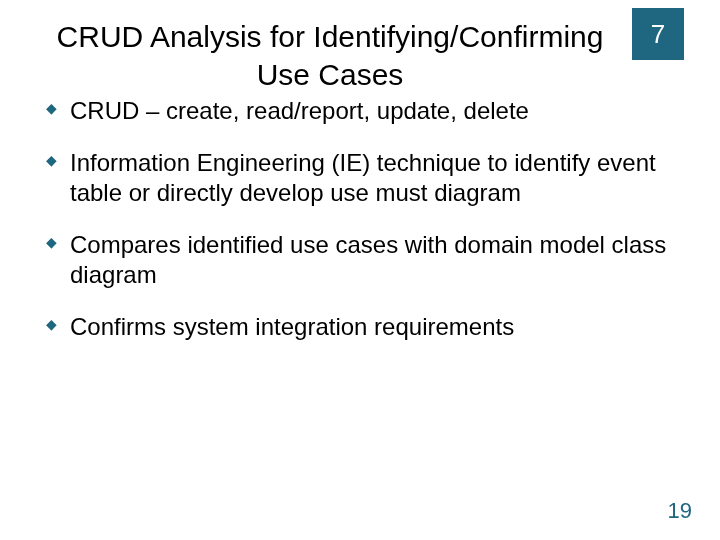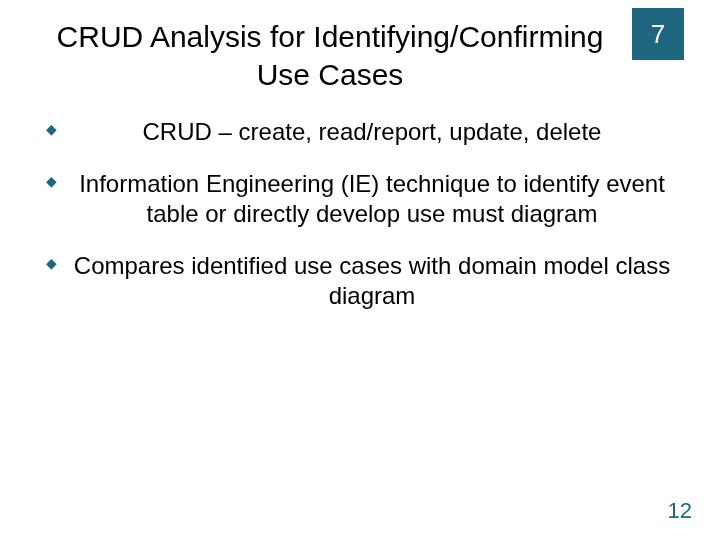--- a/index.html
+++ b/index.html
@@ -8,37 +8,38 @@
   .badge {
     position: absolute; top: 8px; right: 36px;
     width: 52px; height: 52px;
     background: #1f6680; color: #fff;
     display: flex; align-items: center; justify-content: center;
     font-size: 26px;
   }
   .title {
     font-size: 30px; text-align: center; line-height: 1.25;
     padding-right: 60px; 
-    margin-bottom: 24px;
+    margin-bottom: 3px;
     font-weight: normal;
   }
-  ul.bullets { list-style: none; text-align: center; }
+  ul.bullets { list-style: none; }
   ul.bullets li { position: relative; padding-left: 24px; font-size: 24px; line-height: 1.25; margin-bottom: 22px; }
   ul.bullets li::before {
     content: "◆";
     position: absolute; left: 0; top: 4px;
     color: #1f6680; font-size: 14px;
   }
   .pagenum { position: absolute; right: 28px; bottom: 16px; color: #1f6680; font-size: 22px; }
 </style>
 </head>
 <body>
 
 <div class="slide">
   <div class="badge">7</div>
   <h1 class="title">CRUD Analysis for Identifying/Confirming Use Cases</h1>
   <ul class="bullets">
     <li>CRUD – create, read/report, update, delete</li>
     <li>Information Engineering (IE) technique to identify event table or directly develop use must diagram</li>
     <li>Compares identified use cases with domain model class diagram</li>
+    <li>Confirms system integration requirements</li>
   </ul>
-  <div class="pagenum">12</div>
+  <div class="pagenum">19</div>
 </div>
 
 </body></html>

